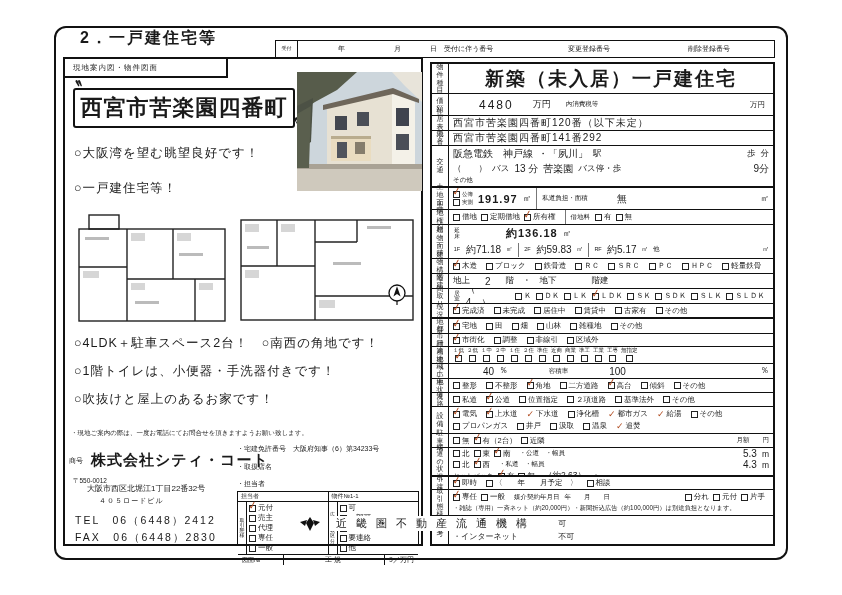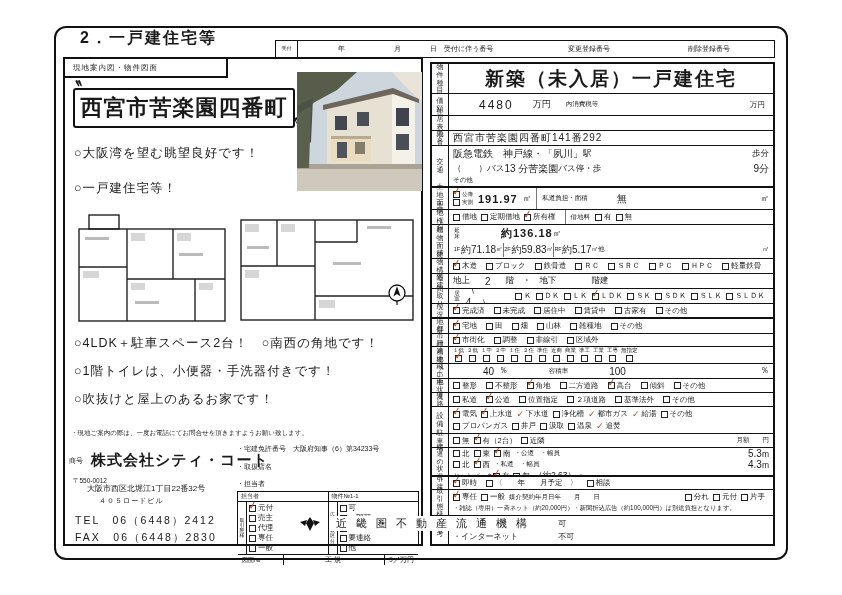--- a/index.html
+++ b/index.html
@@ -50,21 +50,21 @@
   .mt-f3{border-left:1px solid #111;font-size:7px;}
   
   .rpanel{position:absolute;left:430px;top:62px;width:345px;height:484px;border:2px solid #111;background:#fff;display:flex;flex-direction:column;}
   .rrow{display:flex;border-bottom:1px solid #111;align-items:stretch;flex:none;}
   .rrow.thick{border-bottom-width:2px;}
   .rrow:last-child{border-bottom:none;flex:1;}
   .rlab{width:17px;border-right:1px solid #111;display:flex;align-items:center;justify-content:center;font-size:7px;line-height:1.08;padding:1px 0;text-align:center;flex:none;}
   .rlab b{display:block;width:8px;word-break:break-all;font-weight:normal;}
   .rbody{flex:1;display:flex;align-items:center;padding:0 4px;gap:5px;font-size:8.5px;min-width:0;overflow:hidden;}
   .rbody.col{flex-direction:column;align-items:stretch;justify-content:space-evenly;gap:0;}
-  .sub{display:flex;align-items:center;width:100%;}
+  .sub{display:flex;align-items:center;gap:5px;width:100%;}
   .rtitle{flex:1;text-align:center;font-size:19px;font-weight:bold;letter-spacing:2px;}
   .price{font-size:12px;letter-spacing:2px;margin-left:26px;}
   .punit{font-size:9px;margin-left:14px;}
   .ptax{font-size:6.5px;margin-left:10px;}
   .ptaxu{font-size:7.5px;margin-left:auto;margin-right:4px;}
   .addrv{font-size:10px;letter-spacing:1px;}
   .big{font-size:10px;}
   .right-end{margin-left:auto;}
   .tiny{font-size:6.5px;}
   .duo{display:flex;flex-direction:column;gap:1px;}
@@ -298,20 +298,23 @@
         <span class="punit">万円</span>
         <span class="ptax">内消費税等</span>
         <span class="ptaxu">万円</span>
       </div>
     </div>
 
     <div class="rrow" style="height:15px">
       <div class="rlab">
           <b>住居表示</b>
         </div>
+      <div class="rbody">
+          <span class="addrv">西宮市苦楽園四番町120番（以下未定）</span>
+        </div>
     </div>
 
     <div class="rrow" style="height:15px">
       <div class="rlab">
           <b>地番</b>
         </div>
       <div class="rbody">
           <span class="addrv">西宮市苦楽園四番町141番292</span>
         </div>
     </div>

